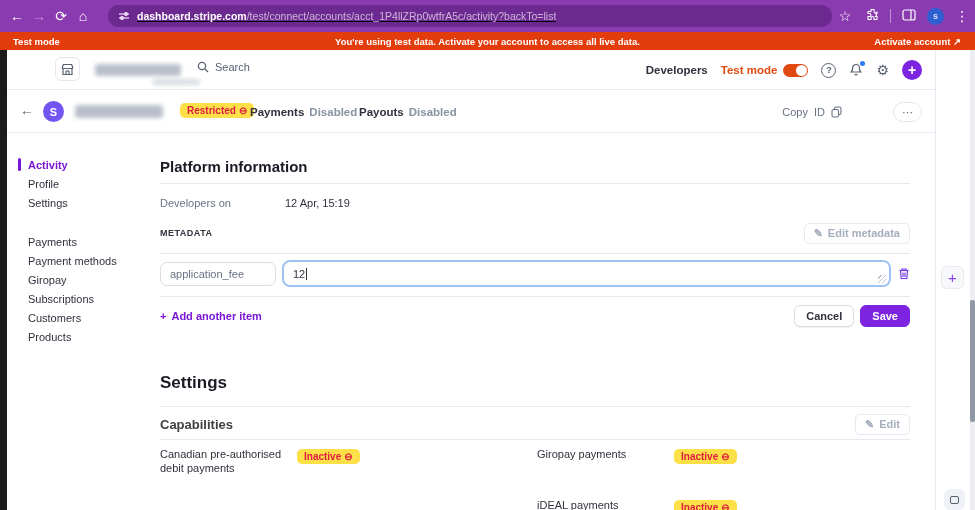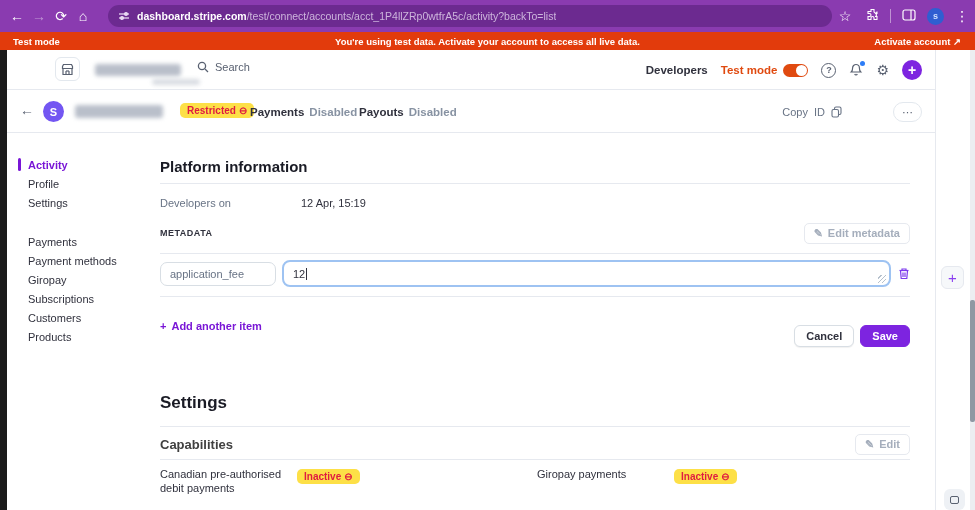--- a/index.html
+++ b/index.html
@@ -4,21 +4,21 @@
 <style>
   * { margin:0; padding:0; box-sizing:border-box; }
   html,body { width:975px; height:510px; overflow:hidden; font-family:"Liberation Sans", sans-serif; background:#fff; }
   .page { position:relative; width:975px; height:510px; }
 
   
   .browser-bar { position:absolute; left:0; top:0; width:975px; height:32px; background:#8a3bb0; display:flex; align-items:center; }
   .nav-ico { color:#fff; font-size:14px; width:22px; text-align:center; cursor:pointer; }
   .nav-ico.dim { opacity:.45; }
   .nav-back { margin-left:6px; }
-  .url-pill { position:absolute; left:108px; top:5px; width:724px; height:22px; background:#6c2a90; border-radius:11px; display:flex; align-items:center; padding:0 10px; }
+  .url-pill { position:absolute; left:108px; top:5px; width:724px; height:22px; background:#6c2a90; border-radius:11px; display:flex; align-items:center; padding:0 10px;text-decoration:underline; }
   .tune-ico { margin-right:7px; display:flex; }
   .url-text { font-size:10.5px; white-space:nowrap; overflow:hidden; }
   .url-domain { color:#ffffff; font-weight:bold; }
   .url-path { color:#cdb5dc; }
   .chrome-right { position:absolute; right:4px; top:0; height:32px; display:flex; align-items:center; gap:9px; }
   .chrome-right .nav-ico { width:18px; }
   .chrome-divider { width:1px; height:14px; background:rgba(255,255,255,.45); }
   .chrome-avatar { width:17px; height:17px; border-radius:50%; background:#2f5ed1; color:#cfe0ff; font-size:9px; font-weight:bold; display:flex; align-items:center; justify-content:center; }
 
   
@@ -71,36 +71,36 @@
   .side-item { position:relative; padding:3.5px 0 3.5px 21px; font-size:11px; color:#30313d; cursor:pointer; }
   .side-item.active { color:#7916d6; font-weight:bold; }
   .side-item.active::before { content:""; position:absolute; left:11px; top:3px; bottom:3px; width:2.5px; border-radius:2px; background:#7916d6; }
 
   main { position:absolute; left:153px; top:0; width:750px; }
   .divider { border-top:1px solid #e6e9ef; }
   .h-platform { margin-top:25px; font-size:15px; font-weight:bold; color:#1a1b25; }
   .d1 { margin-top:8px; }
   .kv-row { margin-top:13px; display:flex; font-size:11px; }
   .kv-label { width:125px; color:#687385; }
-  .kv-value { color:#30313d;margin-left:16px; }
+  .kv-value { color:#30313d; }
   .meta-row { margin-top:13px; height:22px; display:flex; align-items:center; justify-content:space-between; }
   .meta-label { font-size:9px; font-weight:bold; letter-spacing:.5px; color:#30313d; }
   .ghost-btn { display:flex; align-items:center; gap:5px; background:#fff; border:1px solid #e6e9ef; border-radius:5px; color:#a5aebc; font-size:11px; font-weight:bold; padding:3px 9px; cursor:pointer; }
   .d2 { margin-top:9px; }
   .inputs-row { margin-top:6px; display:flex; align-items:center; }
   .key-input { width:116px; height:24px; border:1px solid #d8dee4; border-radius:7px; padding:0 9px; font-size:11px; color:#687385; font-family:"Liberation Sans", sans-serif; outline:none; }
   .value-field { position:relative; margin-left:6px; width:612px; height:27px; border:2px solid #9ec3f2; border-radius:8px; background:#fff; display:flex; align-items:center; padding:0 9px; font-size:11px; color:#30313d; cursor:text; }
   .caret { width:1px; height:12px; background:#30313d; margin-left:1px; }
   .grip { position:absolute; right:3px; bottom:2px; width:8px; height:8px; background:repeating-linear-gradient(135deg, transparent 0 2px, #b6c1cd 2px 3px); cursor:nwse-resize; }
   .trash-btn { margin-left:7px; display:flex; cursor:pointer; }
   .d3 { margin-top:9px; }
   .meta-footer { margin-top:8px; display:flex; align-items:center; justify-content:space-between; }
   .add-link { color:#7916d6; font-size:11px; font-weight:bold; display:flex; align-items:center; gap:5px; cursor:pointer; }
   .btn-group { display:flex; gap:6px; }
-  .btn { font-size:11px; font-weight:bold; border-radius:6px; padding:4px 11px; cursor:pointer;margin-top:20px; }
+  .btn { font-size:11px; font-weight:bold; border-radius:6px; padding:4px 11px; cursor:pointer; }
   .btn-cancel { background:#fff; border:1px solid #d8dee4; color:#30313d; box-shadow:0 1px 1px rgba(0,0,0,.06); }
   .btn-save { background:#7d24e0; border:1px solid #7d24e0; color:#fff; }
   .h-settings { margin-top:46px; font-size:17px; font-weight:bold; color:#1a1b25; }
   .d4 { margin-top:13px; }
   .cap-head { margin-top:6px; height:22px; display:flex; align-items:center; justify-content:space-between; }
   .h-capabilities { font-size:13px; font-weight:bold; color:#404040; }
   .d5 { margin-top:4px; }
   .cap-grid { margin-top:8px; display:grid; grid-template-columns:377px 1fr; row-gap:23px; }
   .cap-cell { display:flex; align-items:flex-start; font-size:11px; color:#30313d; }
   .cap-name { width:137px; line-height:1.25; }

